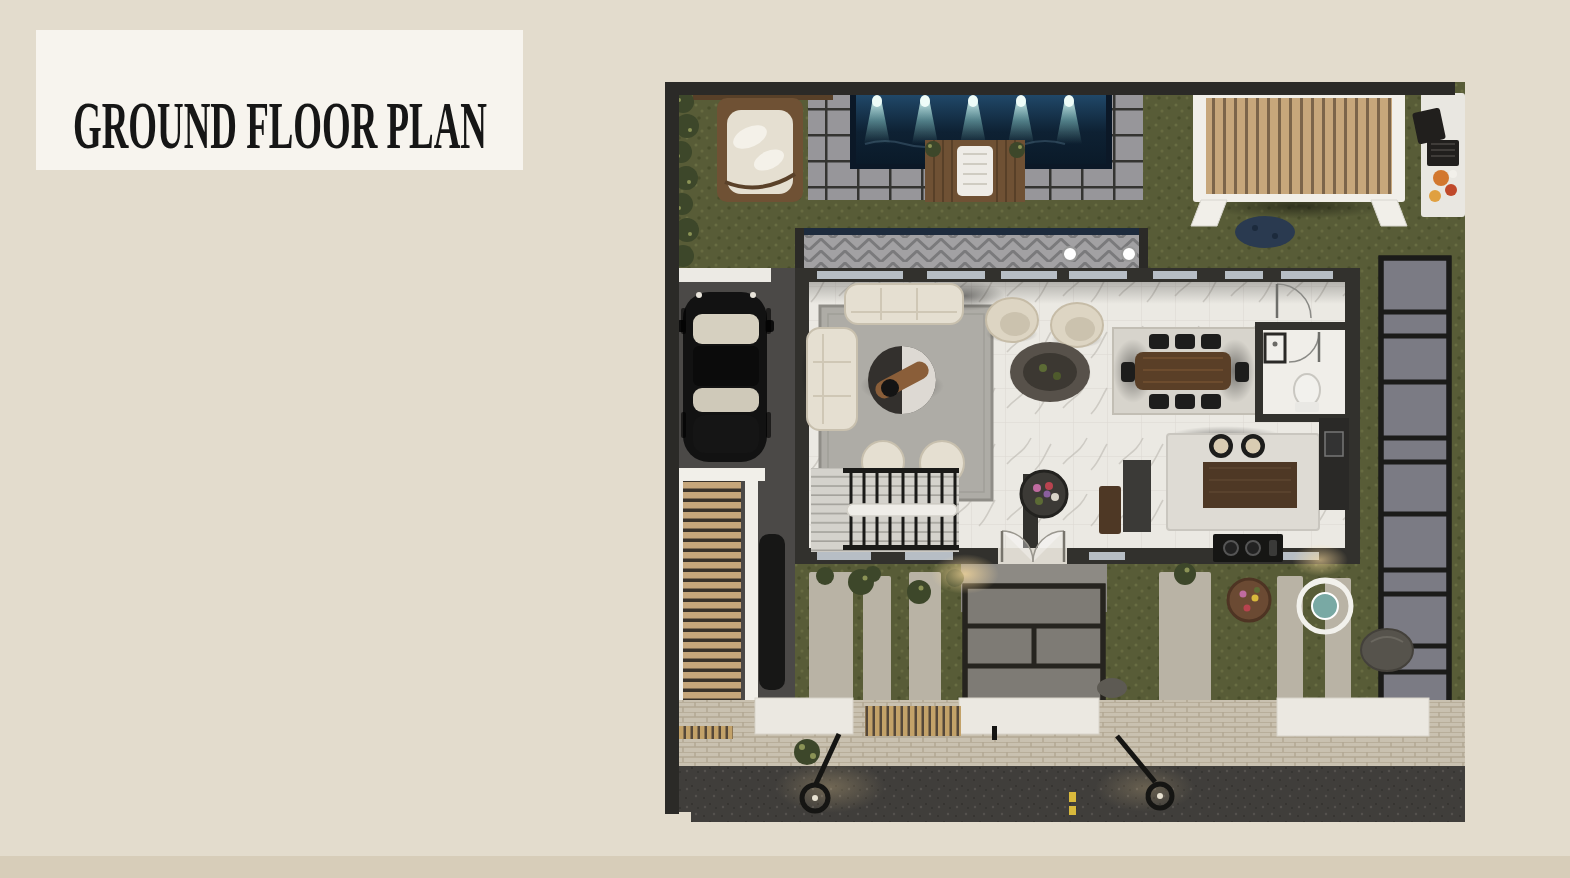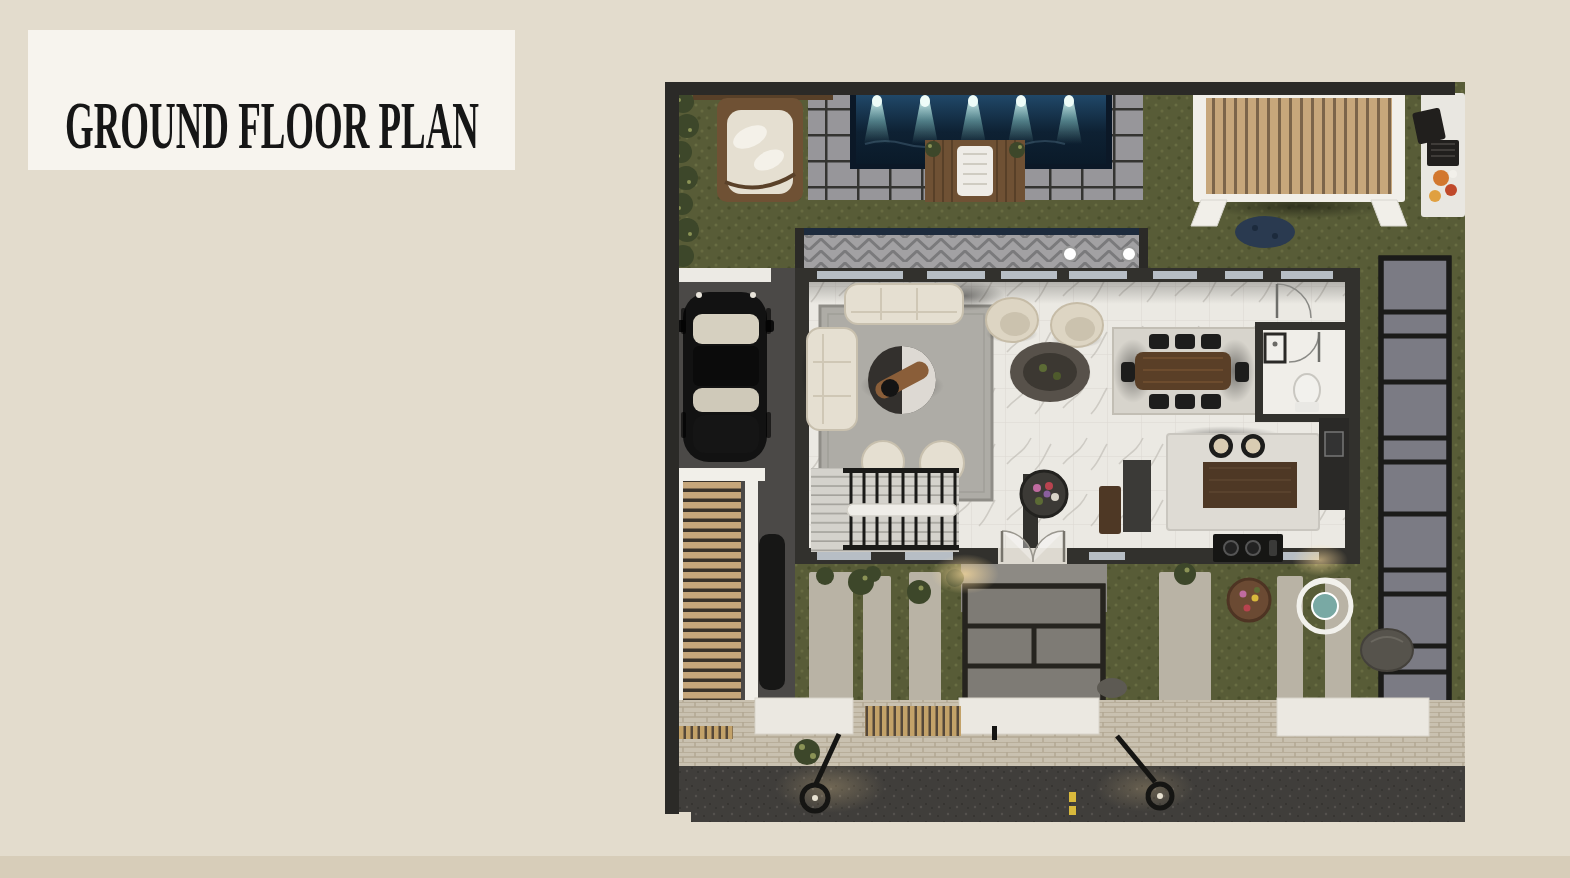--- a/index.html
+++ b/index.html
@@ -1,18 +1,18 @@
 <!DOCTYPE html>
 <html style="--bg: #e3dccd; --bg_band: #d7cdb9; --title_box: #f7f4ee; --title_text: #161616; --frame: #2b2a27; --grass: #585c37; --grass_dark: #434927; --grass_light: #75794b; --pool_deep: #0e2133; --pool_mid: #214a6b; --pool_edge: #0b1827; --beam: #9adfd8; --paver: #97969a; --paver_joint: #343431; --deck_wood: #6f5134; --deck_wood_dark: #584028; --towel: #eeece7; --plant: #3d472a; --plant_light: #8b9356; --pergola_white: #f1efe9; --slat: #c7a77b; --slat_gap: #7c654a; --carport_gap: #3a332a; --bbq_counter: #e9e7e1; --grill: #211f1d; --food_a: #d2772e; --food_b: #c0492a; --food_c: #e0a040; --deckstrip: #a2a1a3; --deckstrip_dark: #707072; --navy_edge: #1d2b3d; --drive: #4b4947; --car_black: #121212; --car_glass: #d6d0c0; --wall: #32312d; --glass: #b7bec5; --white_wall: #eceae4; --marble: #ebe9e3; --marble_vein: #b5b2ab; --tile_line: #dbd8d1; --rug: #aeaca6; --rug_border: #8f8d87; --dining_rug: #d7d4cc; --sofa: #e5dfd1; --sofa_line: #c8c0ae; --wood_table: #5a3f27; --chair_black: #1d1d1c; --island: #dedbd4; --cabinet_wood: #4e3825; --counter_dark: #2a2927; --stool_cushion: #d9ccb2; --tread: #d4d2cc; --tread_line: #a3a19b; --rail: #1a1a18; --slab: #7b7b84; --slab_frame: #1b1b19; --walkpaver: #c9c1b0; --walkpaver_joint: #b2a894; --strip_light: #b9b3a5; --sidewalk_white: #ebe8e1; --grate_wood: #c3a269; --grate_dark: #55483a; --road: #403e3b; --road_light: #54524e; --road_dark: #34322f; --lamp: #151513; --yellow: #d9b93c; --glow: #ffdf9e; --egg_white: #f2f1ec; --egg_teal: #79a9a4; --pouf: #6b4a33; --boulder: #56534c; --path_gray: #8d8a84; --panel: #7e7b75; --panel_frame: #26241f;"><head>
 <meta charset="utf-8">
 <style>
   html,body{margin:0;padding:0;}
   body{background:var(--bg,#e3dccd);font-family:"Liberation Serif", serif;}
   .stage{position:relative;width:1570px;height:878px;overflow:hidden;background:var(--bg,#e3dccd);}
-  .title-box{position:absolute;left:28px;top:30px;width:487px;height:140px;background:var(--title_box,#f7f4ee);text-align:right;}
+  .title-box{position:absolute;left:36px;top:30px;width:487px;height:140px;background:var(--title_box,#f7f4ee);text-align:right;}
   .title-box svg{display:block;width:100%;height:100%;}
   .title-box text{fill:var(--title_text,#161616);font-family:"Liberation Serif",serif;font-weight:700;letter-spacing:0px;}
   .bottom-band{position:absolute;left:0;bottom:0;width:1570px;height:22px;background:var(--bg_band,#d8cfbc);}
   .plan{position:absolute;left:665px;top:82px;width:800px;height:740px;}
 </style>
 </head>
 <body>
 
 <div class="stage">
 

